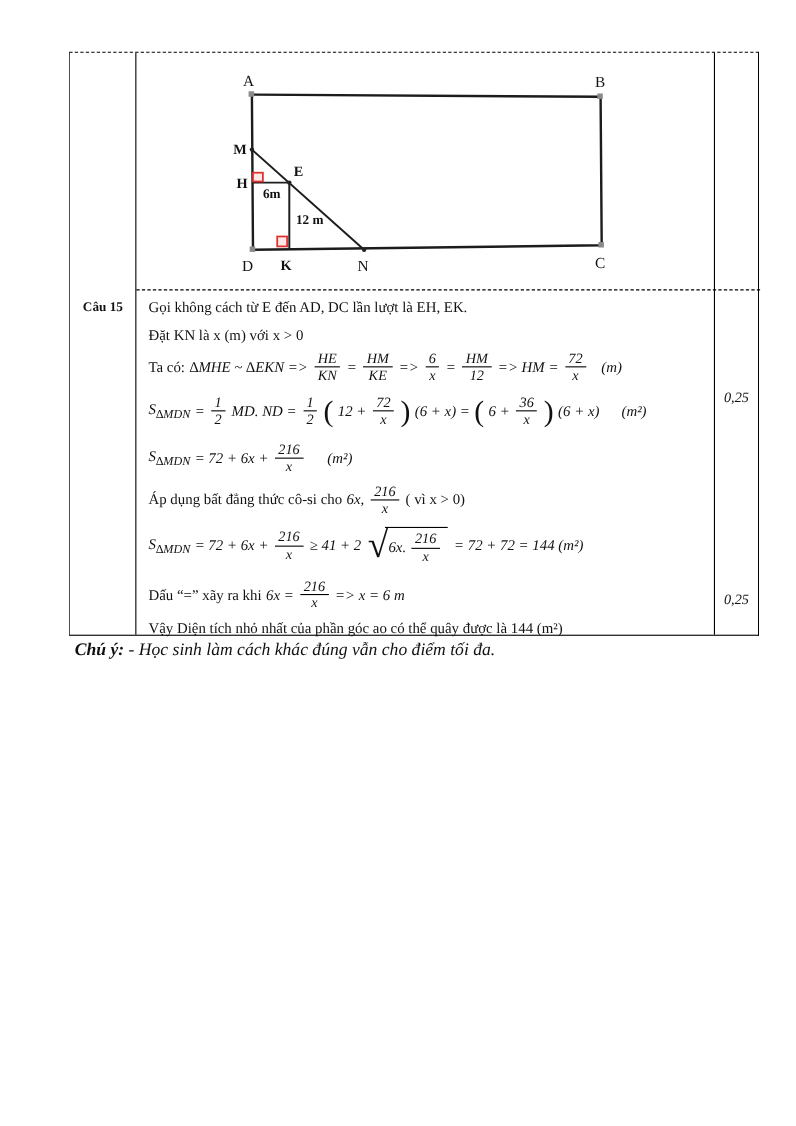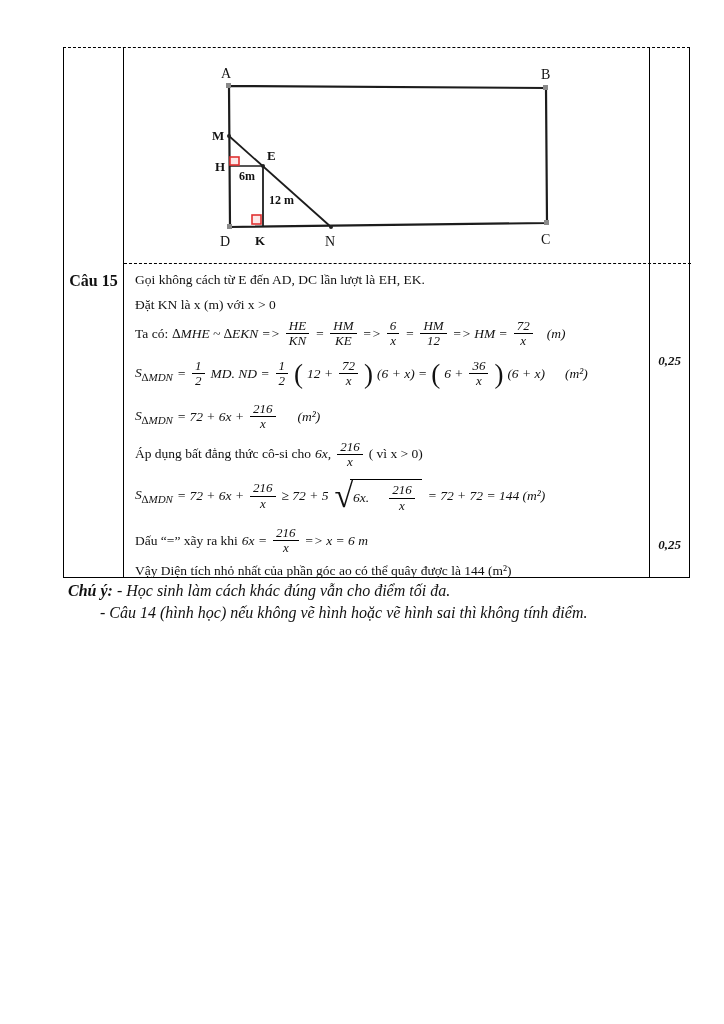--- a/index.html
+++ b/index.html
@@ -16,26 +16,26 @@
   
   .doc-table {
     position:absolute; left:63px; top:47px; width:627px; height:531px;
     border-left:1px solid #000; border-right:1px solid #000;
     border-bottom:1px solid #000; border-top:1px dashed #000;
   }
   .col-left {
     position:absolute; left:0; top:0; width:60px; height:100%;
     border-right:1px solid #000;
   }
-  .q-label { margin-top:224px; text-align:center; font-weight:bold; font-size:16px; }
+  .q-label { margin-top:224px; text-align:center; font-weight:bold; font-size:12px; }
   .col-right {
     position:absolute; right:0; top:0; width:40px; height:100%;
     border-left:1px solid #000;
   }
-  .score { position:absolute; width:100%; text-align:center; font-style:italic; font-size:13px;font-weight:bold; }
+  .score { position:absolute; width:100%; text-align:center; font-style:italic; font-size:13px; }
   .score1 { top:305px; }
   .score2 { top:489px; }
   .row-sep {
     position:absolute; left:60px; top:215px; width:567px; height:0;
     border-top:1px dashed #000;
   }
 
   
   .figure-cell { position:absolute; left:60px; top:0; width:527px; height:215px; }
   .fig text { font-family:"Liberation Serif","DejaVu Serif",serif; fill:#111; font-size:14px; }
@@ -67,21 +67,21 @@
   .frac { display:inline-flex; flex-direction:column; align-items:center; line-height:1.1; font-style:italic; margin:0 2px; }
   .frac .num { border-bottom:1px solid #000; padding:0 3px 0 3px; }
   .frac .den { padding-top:0; }
   .frac.sm { font-size:13px; }
   .frac.lg { font-size:13px; }
 
   .bp { font-size:27px; line-height:0; font-weight:300; font-style:normal; }
 
   .sqrt { display:inline-flex; align-items:center; margin:0 2px; }
   .sqrt .rad { font-size:34px; line-height:0; font-style:normal; margin-right:-3px; }
-  .sqrt .cand { border-top:1.5px solid #000; display:inline-flex; align-items:center; gap:18px; padding:3px 5px 0 3px; }
+  .sqrt .cand { border-top:1.5px solid #000; display:inline-flex; align-items:center; gap:3px; padding:3px 5px 0 3px; }
 
   
   .note { position:absolute; left:68px; top:580px; font-style:italic; font-size:16px; line-height:1.35; }
   .note-label { font-weight:bold; }
   .note-line2 { padding-left:32px; }
 </style>
 </head>
 <body>
 
 <div class="page">
@@ -222,21 +222,21 @@
         <span class="up">( vì x &gt; 0)</span>
       </div>
 
       <div class="sline l7">
         <span class="svar"><span>S</span><sub class="msub">∆MDN</sub></span>
         <span class="mt">= 72 + 6x +</span>
         <span class="frac lg">
             <span class="num">216</span>
             <span class="den">x</span>
           </span>
-        <span class="mt">≥ 72 + 5</span>
+        <span class="mt">≥ 41 + 2</span>
         <span class="sqrt">
           <span class="rad">√</span>
           <span class="cand">
             <span class="mt">6x.</span>
             <span class="frac lg">
                 <span class="num">216</span>
                 <span class="den">x</span>
               </span>
           </span>
         </span>
@@ -258,16 +258,15 @@
       </div>
 
     </div>
   </div>
 
   <div class="note">
     <div>
       <span class="note-label">Chú ý:</span>
       <span>- Học sinh làm cách khác đúng vẫn cho điểm tối đa.</span>
     </div>
-    <div class="note-line2">- Câu 14 (hình học) nếu không vẽ hình hoặc vẽ hình sai thì không tính điểm.</div>
   </div>
 
 </div>
 
 </body></html>

